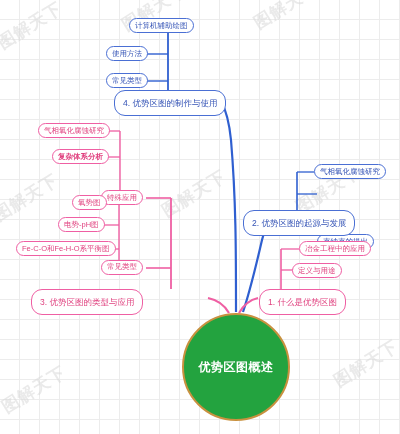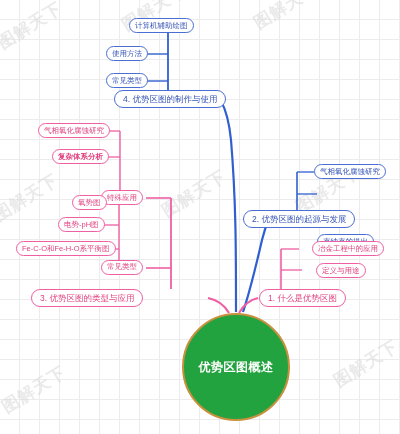--- a/index.html
+++ b/index.html
@@ -52,21 +52,21 @@
     white-space:nowrap;
     font-size:7.5px;
     line-height:1;
     padding:0 5px;
     height:15px;
   }
   .blue{border-color:#4a6fd4;color:#3352b5;}
   .pink{border-color:#ef5fa3;color:#e0417f;}
   .main{
     font-size:8.5px;
-    height:18px;
+    height:26px;
     border-radius:11px;
     border-width:1.2px;
     padding:0 8px;
     font-weight:normal;
   }
   .root{
     position:absolute;
     z-index:4;
     width:108px;height:108px;
     border-radius:50%;
@@ -145,19 +145,19 @@
   <div class="node pink" style="left:58px;top:217px;">电势-pH图</div>
   <div class="node pink" style="left:16px;top:241px;">Fe-C-O和Fe-H-O系平衡图</div>
   <div class="node pink" style="left:101px;top:260px;font-family:Liberation Mono, monospace;">常见类型</div>
 
   <div class="node pink main" style="left:31px;top:289px;">3. 优势区图的类型与应用</div>
 
   <div class="node blue" style="left:314px;top:164px;">气相氧化腐蚀研究</div>
   <div class="node blue" style="left:317px;top:186px;margin-top:48px;">克纳克的提出</div>
   <div class="node blue main" style="left:243px;top:210px;">2. 优势区图的起源与发展</div>
 
-  <div class="node pink" style="left:312px;top:241px;">冶金工程中的应用</div>
-  <div class="node pink" style="left:316px;top:263px;text-align:right;">定义与用途</div>
+  <div class="node pink" style="left:299px;top:241px;">冶金工程中的应用</div>
+  <div class="node pink" style="left:292px;top:263px;text-align:right;">定义与用途</div>
   <div class="node pink main" style="left:259px;top:289px;">1. 什么是优势区图</div>
 
   <div class="root" style="left:182px;top:313px;">优势区图概述</div>
 
 </div>
 
 </body></html>

